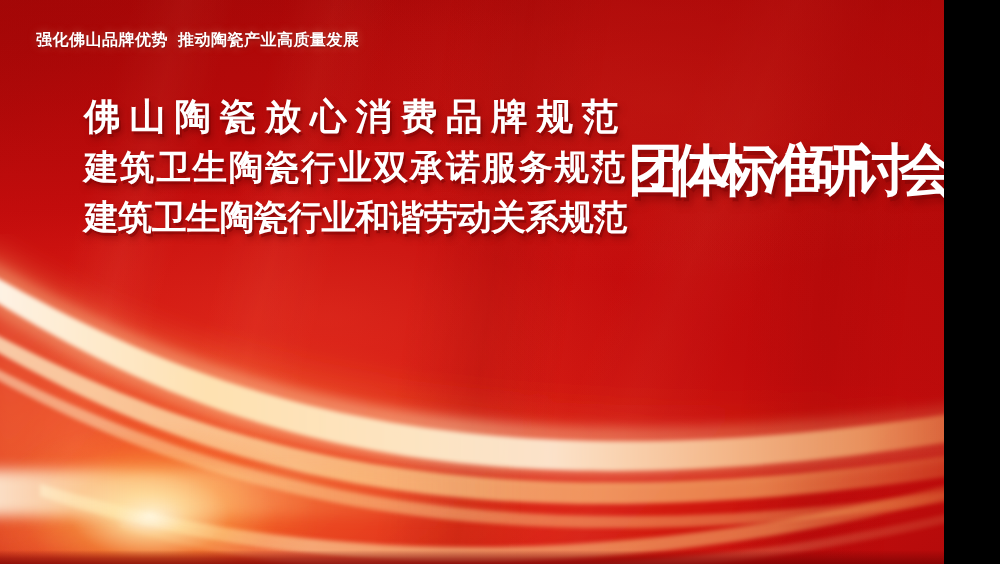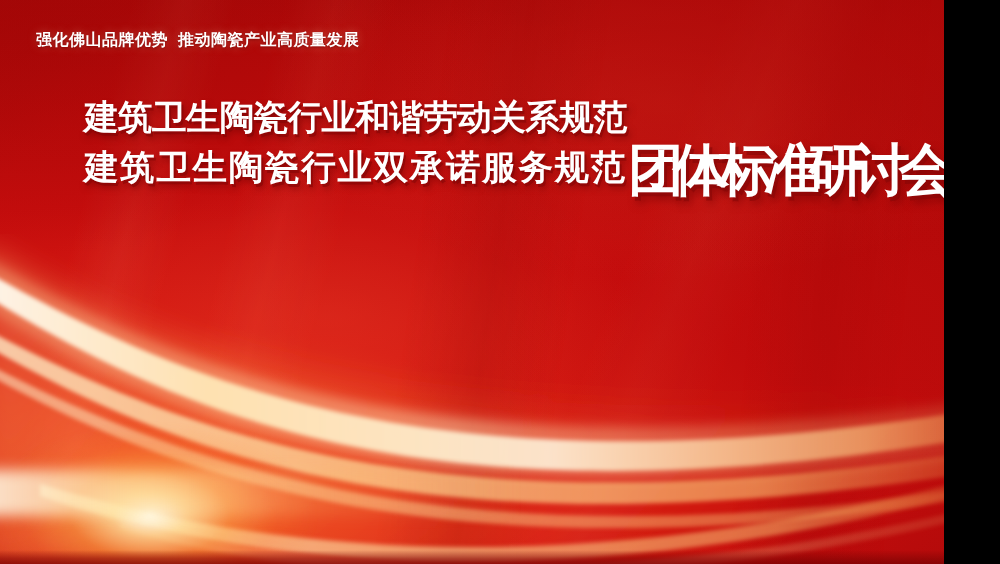--- a/index.html
+++ b/index.html
@@ -181,20 +181,21 @@
 
   <div class="glow-core"></div>
   <div class="glow-streak"></div>
   <div class="bottom-shade"></div>
 
   <div class="content">
 
     <div class="subtitle">强化佛山品牌优势  推动陶瓷产业高质量发展</div>
 
     <div class="headline-left">
+      <div class="hl-line spaced" style="font-size: 36.5px; letter-spacing: 8.75px; text-indent: 0px;">佛山陶瓷放心消费品牌规范</div>
+      <div class="hl-line tight" style="font-size: 34.5px; letter-spacing: 1.7px; text-indent: 0px;">建筑卫生陶瓷行业双承诺服务规范</div>
       <div class="hl-line tight" style="font-size: 34.5px; letter-spacing: -0.56px; text-indent: 0px;">建筑卫生陶瓷行业和谐劳动关系规范</div>
-      <div class="hl-line tight" style="font-size: 34.5px; letter-spacing: 1.7px; text-indent: 0px;">建筑卫生陶瓷行业双承诺服务规范</div>
     </div>
 
     <div class="headline-right" style="font-size: 56px; letter-spacing: -10.86px;">团体标准研讨会</div>
 
   </div>
 </div>
 
 </body></html>

